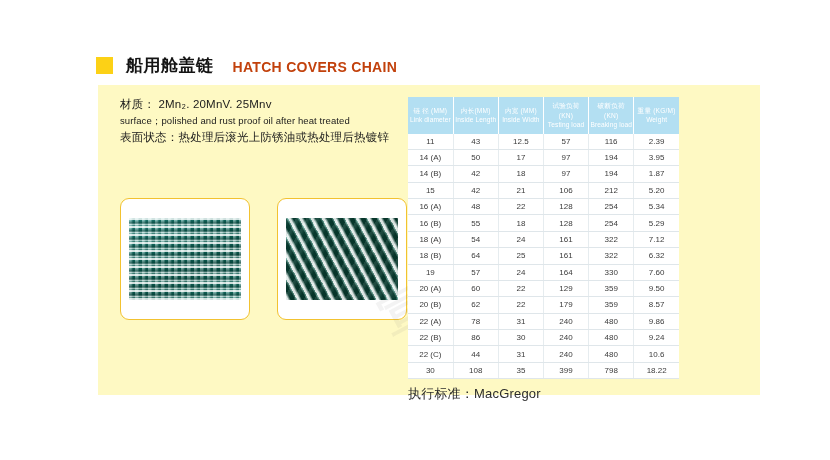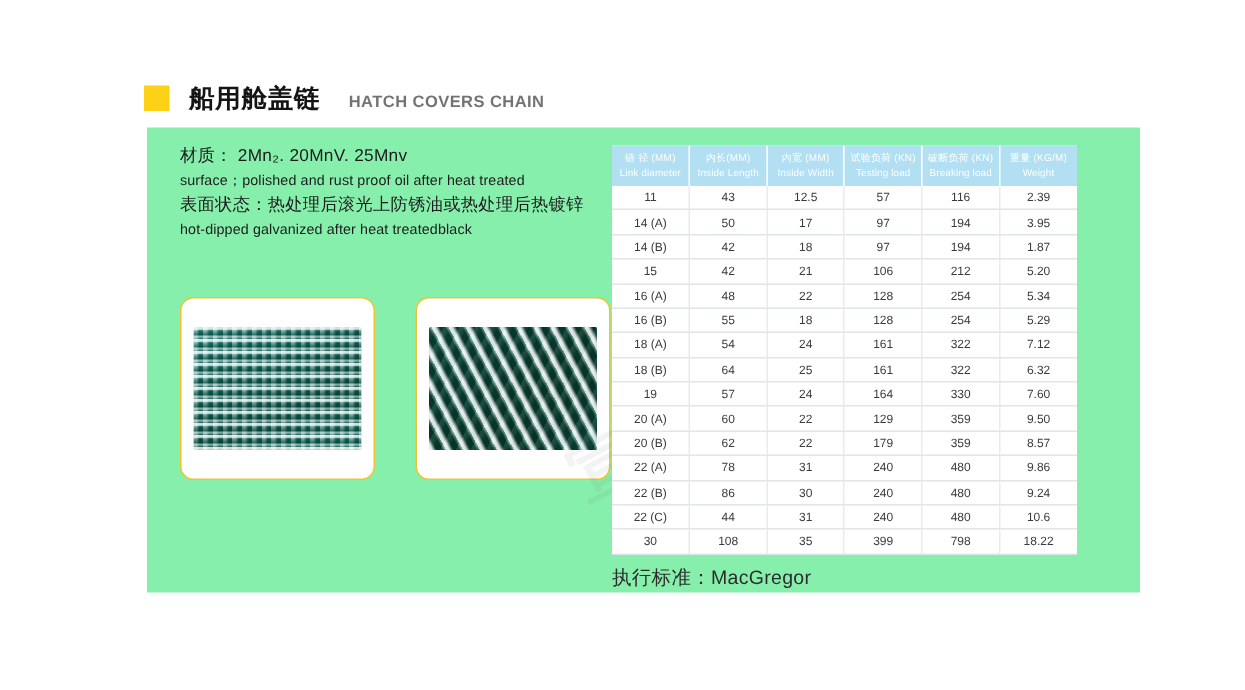--- a/index.html
+++ b/index.html
@@ -35,36 +35,36 @@
     flex: 0 0 auto;
   }
   .title-cn {
     font-size: 17px;
     font-weight: bold;
     color: #141414;
     letter-spacing: 0.5px;
     line-height: 1;
   }
   .title-en {
-    font-size: 11px;
+    font-size: 14px;
     font-weight: bold;
-    color: #737373;
+    color: #c2410c;
     letter-spacing: 0.3px;
     line-height: 1;
     margin-left: 6px;
   }
 
   
   .panel {
     position: absolute;
     left: 98px;
     top: 85px;
     width: 662px;
     height: 310px;
-    background: #86efac;
+    background: #fef9c3;
   }
 
   
   .spec {
     position: absolute;
     left: 22px;
     top: 11px;
     width: 300px;
   }
   .spec-line {
@@ -134,21 +134,21 @@
 
   
   .table-wrap {
     position: absolute;
     left: 310px;
     top: 12px;
     width: 338px;
   }
   table.spec-table {
     border-collapse: collapse;
-    width: 310px;
+    width: 271px;
     table-layout: fixed;
     background: #ffffff;
   }
   table.spec-table th {
     background: #b3dff2;
     color: #ffffff;
     font-weight: normal;
     font-size: 6.6px;
     line-height: 9.5px;
     padding: 4px 1px;
@@ -206,21 +206,20 @@
     <div class="title-cn">船用舱盖链</div>
     <div class="title-en">HATCH COVERS CHAIN</div>
   </div>
 
   <div class="panel">
 
     <div class="spec">
       <div class="spec-line spec-cn">材质：  2Mn₂. 20MnV. 25Mnv</div>
       <div class="spec-line spec-en">surface；polished and rust proof oil after heat treated</div>
       <div class="spec-line spec-cn">表面状态：热处理后滚光上防锈油或热处理后热镀锌</div>
-      <div class="spec-line spec-en">hot-dipped galvanized after heat treatedblack</div>
     </div>
 
     <div class="photos">
       <div class="photo-frame">
         <div class="photo-img horizontal"></div>
       </div>
       <div class="photo-frame">
         <div class="photo-img diagonal"></div>
       </div>
     </div>

